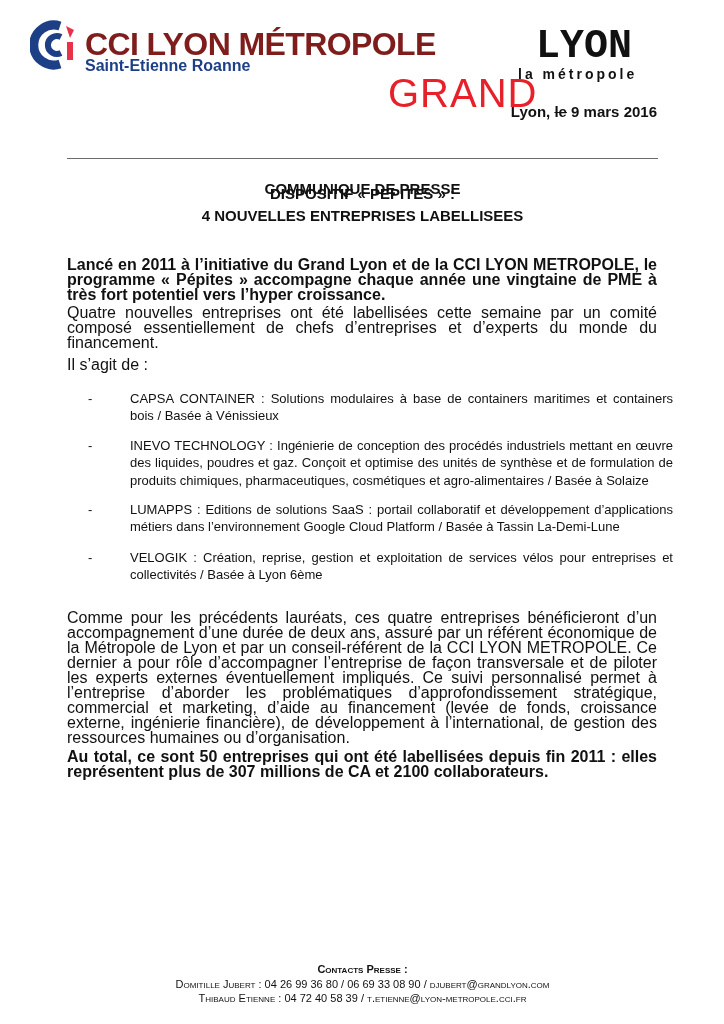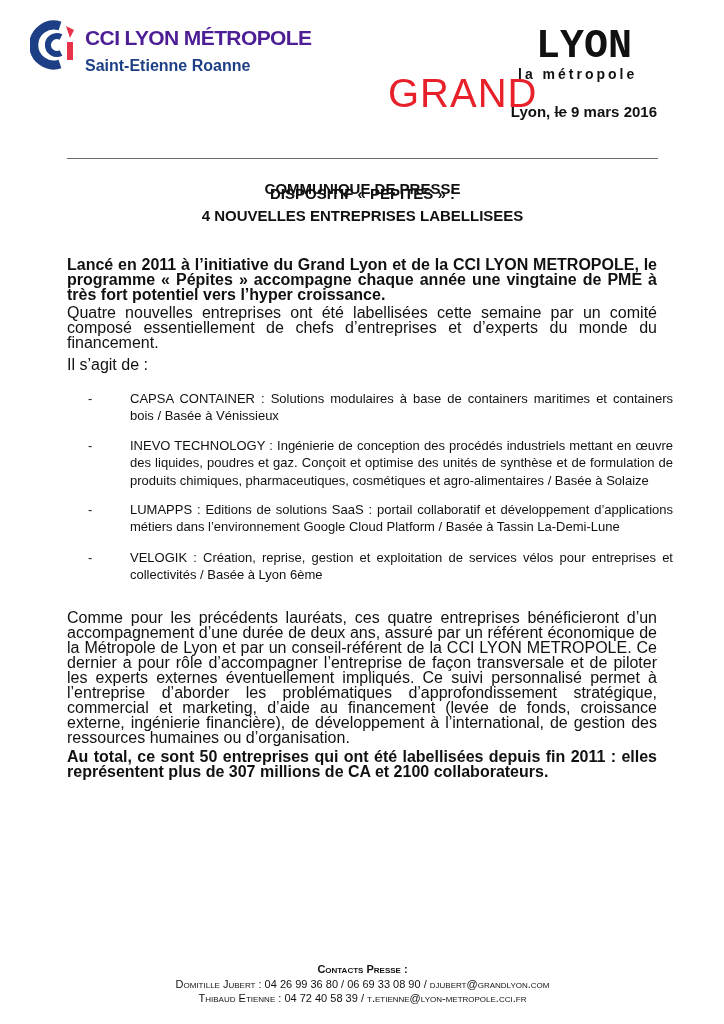--- a/index.html
+++ b/index.html
@@ -3,21 +3,21 @@
 <meta charset="utf-8">
 <style>
   html, body { margin: 0; padding: 0; background: #ffffff; }
   body { width: 724px; height: 1024px; position: relative; overflow: hidden;
          font-family: "Liberation Sans", sans-serif; color: #111; }
   .abs { position: absolute; }
 
   
   #cci-logo { left: 30px; top: 18px; width: 300px; height: 66px; }
   #cci-mark { left: 0; top: 2px; width: 50px; height: 50px; }
-  #cci-title { left: 55px; top: 8px; font-size: 21px; font-weight: bold; color: #4c1d95;
+  #cci-title { left: 55px; top: 8px; font-size: 32px; font-weight: bold; color: #7f1d1d;
                letter-spacing: -0.6px; white-space: nowrap; }
   #cci-sub { left: 55px; top: 39px; font-size: 16px; font-weight: bold; color: #1c3f86;
              white-space: nowrap; }
 
   
   #gl-logo { left: 388px; top: 24px; width: 280px; height: 60px; }
   #gl-grand { left: 0; top: 0; font-size: 40px; color: #e8202a; letter-spacing: 1px; font-weight: normal;
               white-space: nowrap; margin-top: 47px; }
   #gl-lyon { top: 0; font-size: 40px; color: #111; font-weight: bold; white-space: nowrap; font-family: Liberation Mono, monospace; }
   #gl-sub { left: 130px; top: 42px; font-size: 14px; font-weight: bold; color: #111; letter-spacing: 3px;

